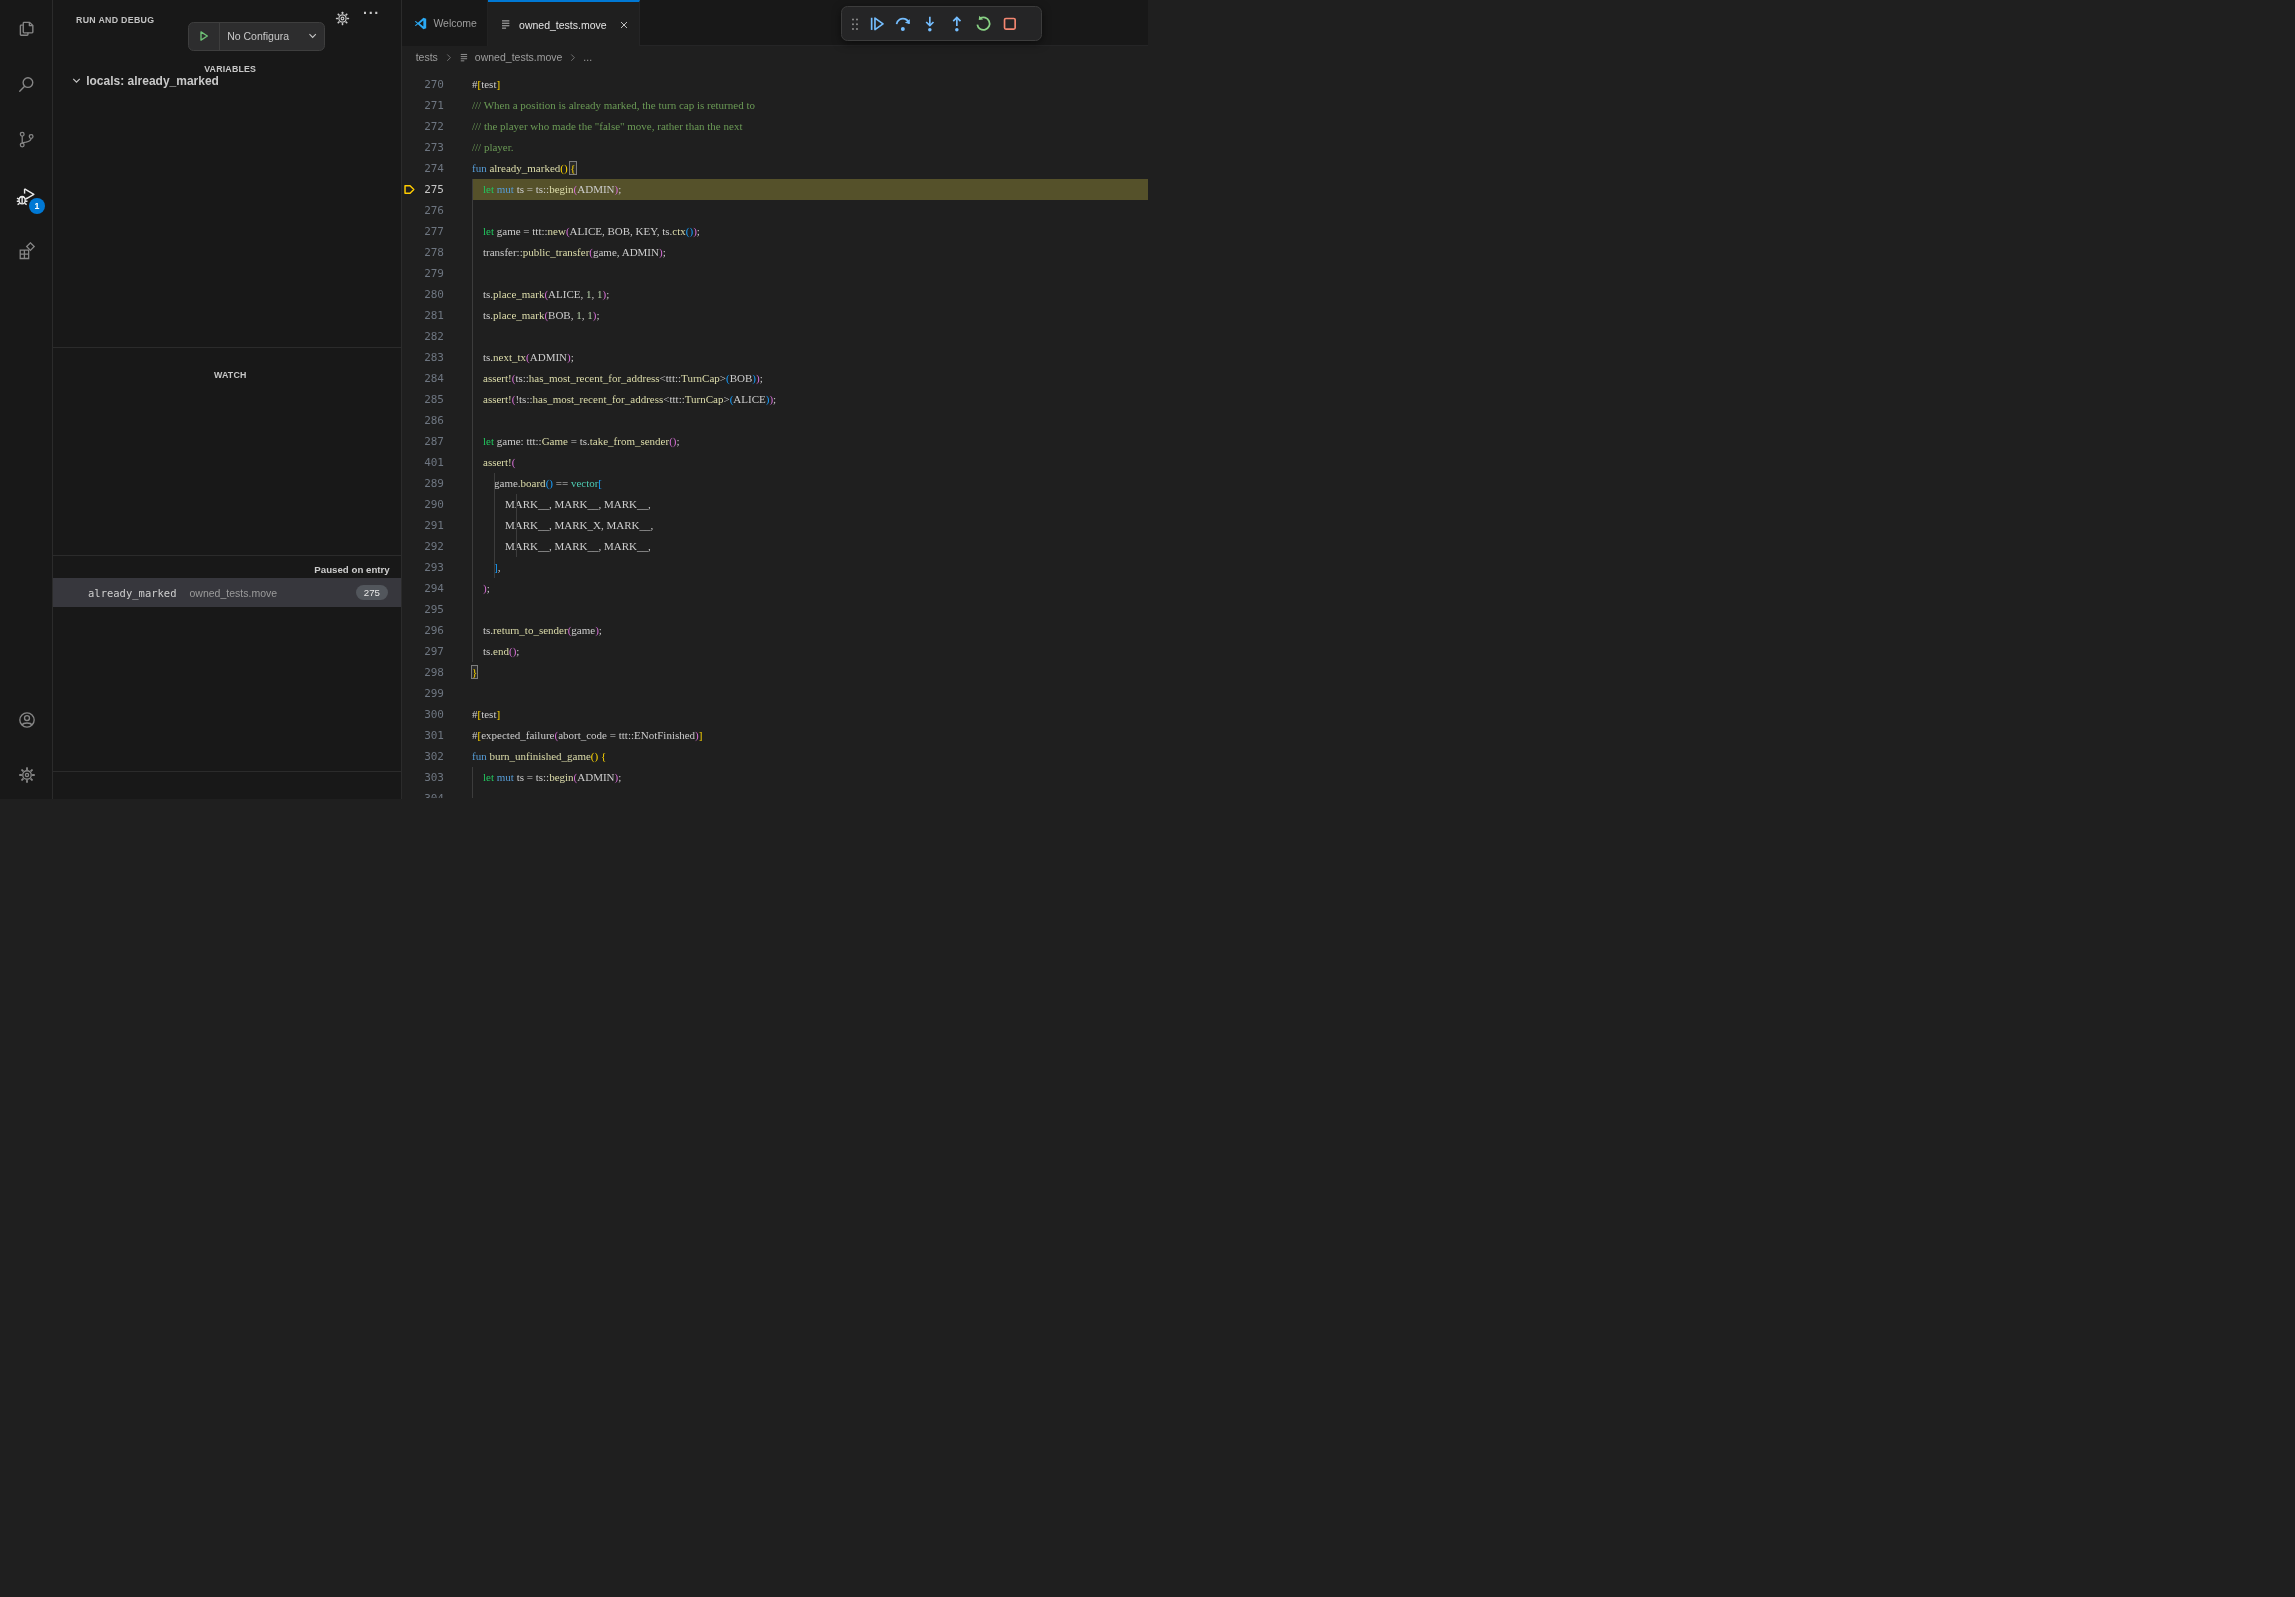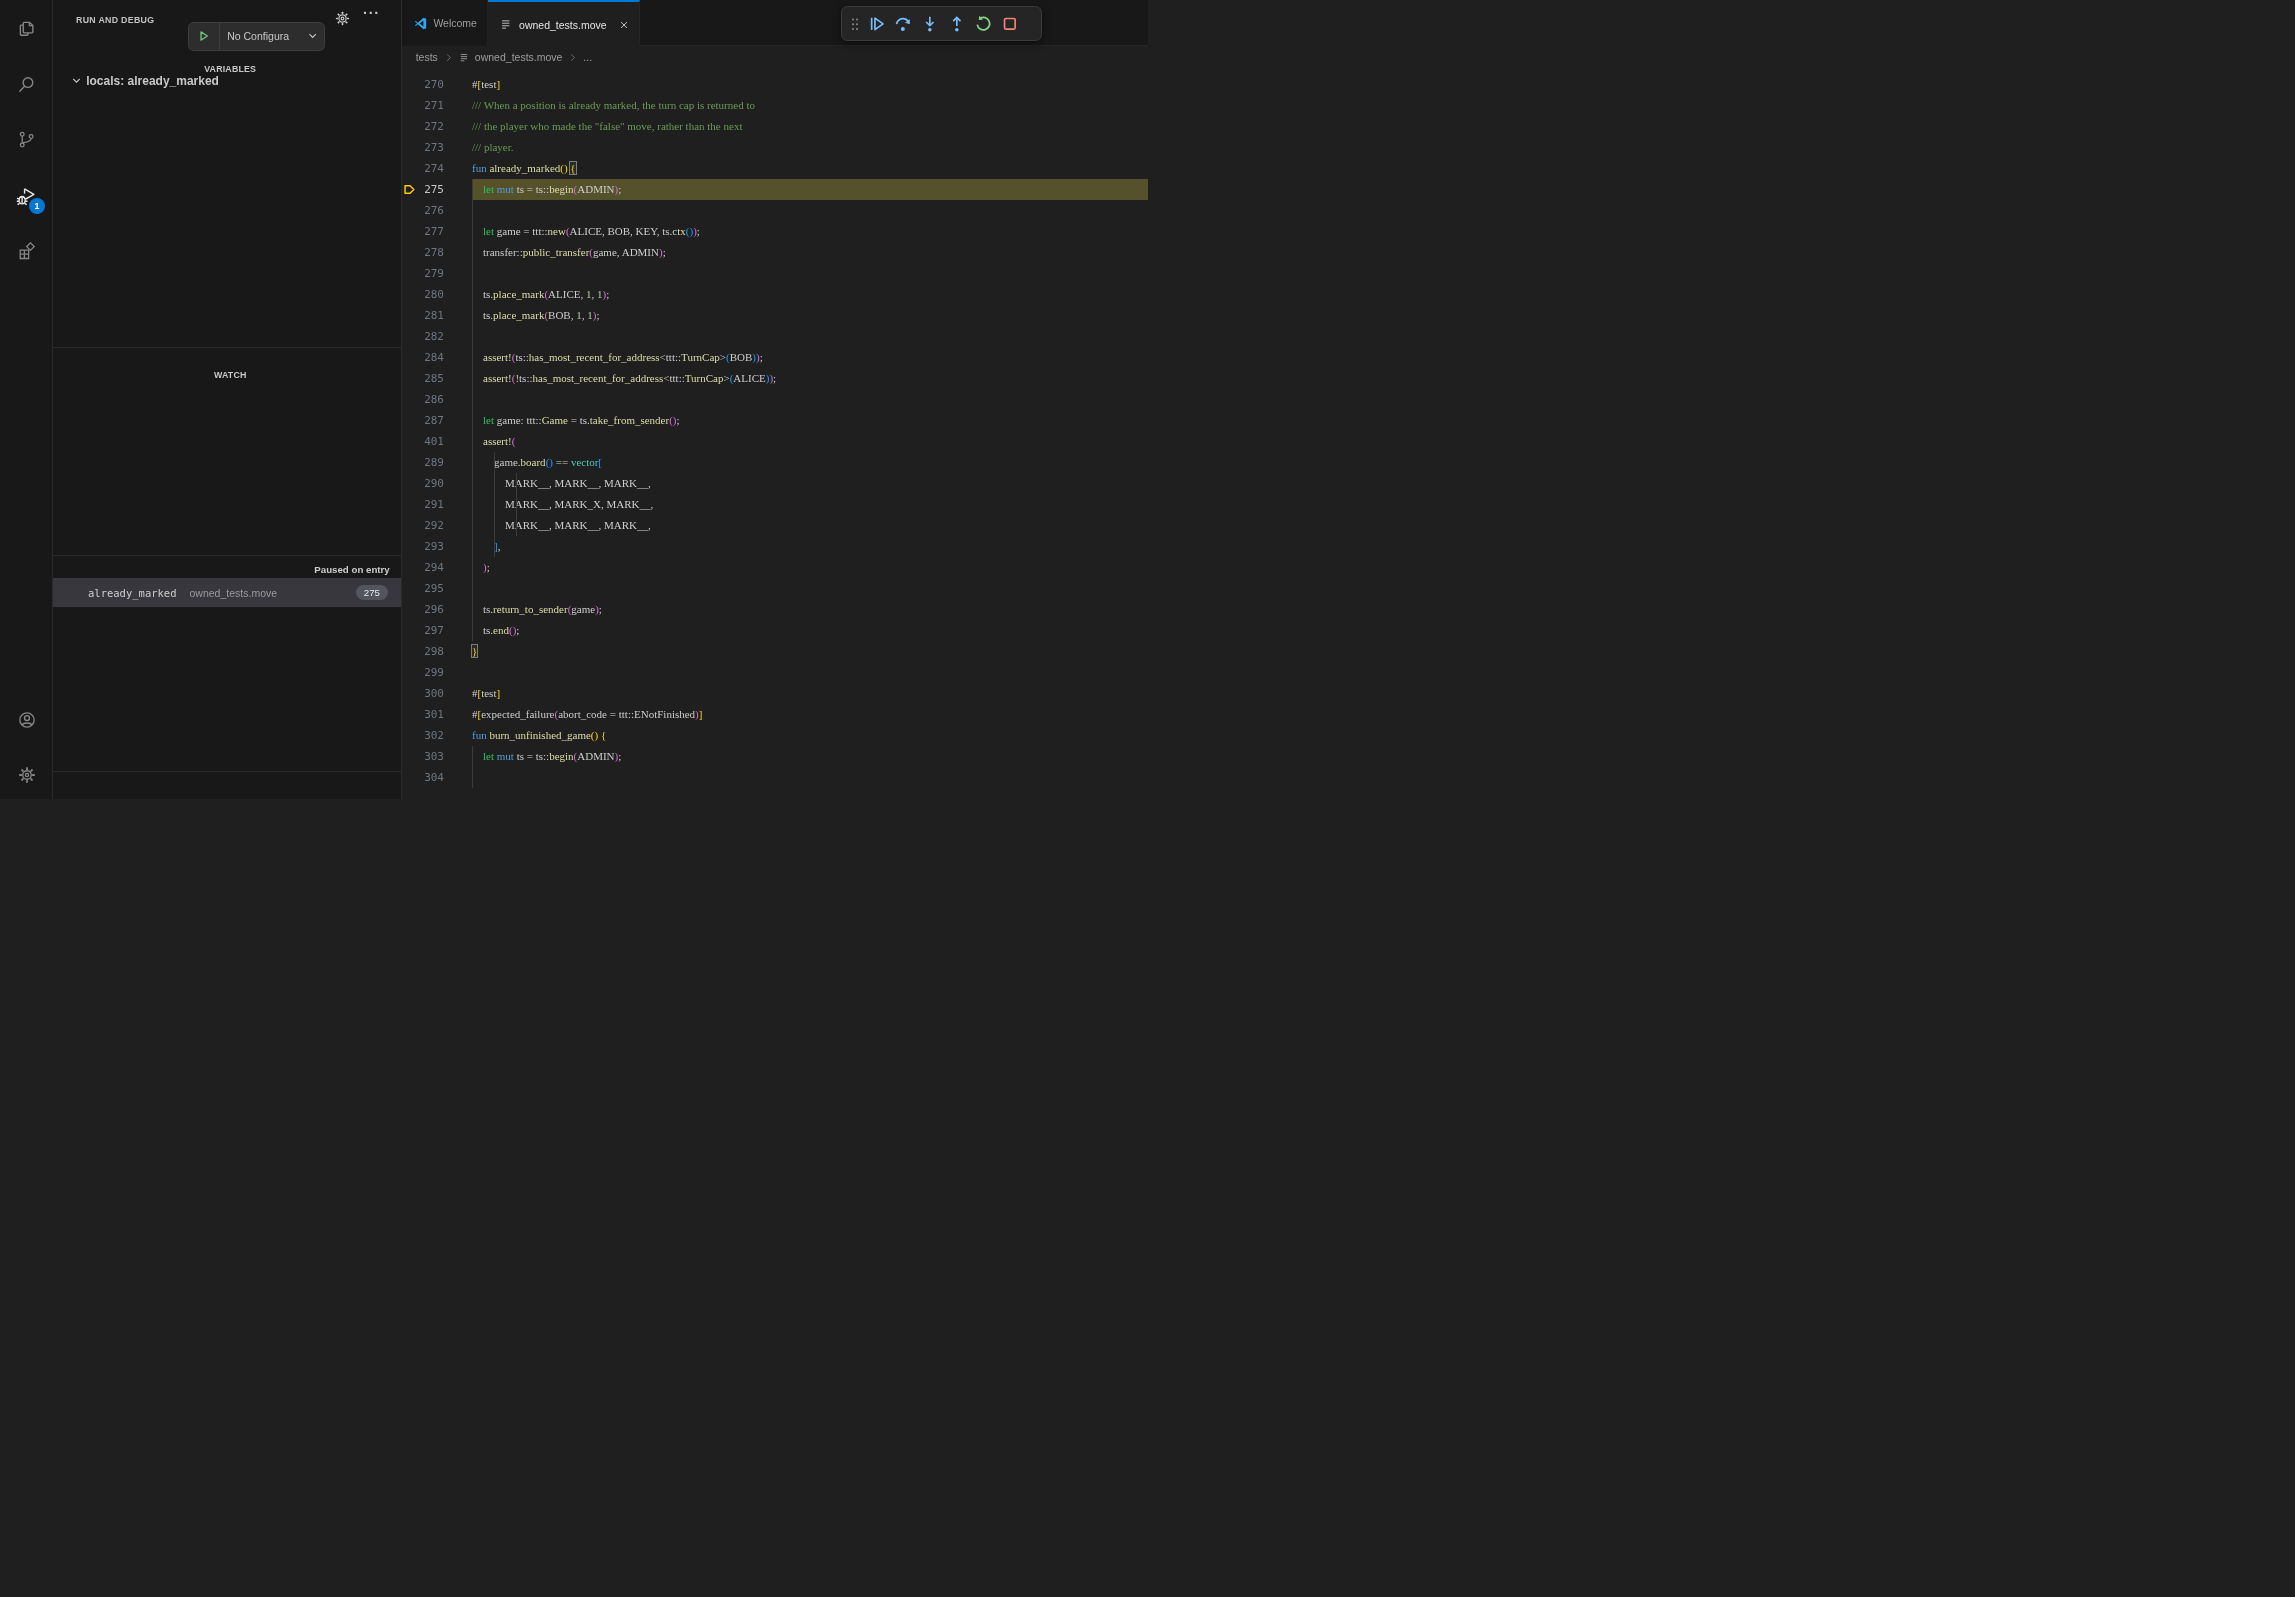--- a/index.html
+++ b/index.html
@@ -276,20 +276,21 @@
         <div class="code-line cur"><div class="gutter"><div class="mark"><svg width="13" height="13" viewBox="0 0 16 16">
                 <path d="M2.5 3.5 h6.2 l4.6 4.5 -4.6 4.5 H2.5 Z" fill="none" stroke="#ffcc00" stroke-width="1.8" stroke-linejoin="round"></path>
               </svg></div><div class="ln ln-cur">275</div></div><div class="content"><span class="guide" style="left: 0ch;"></span><span class="tk-t">    </span><span class="tk-l">let</span><span class="tk-t"> </span><span class="tk-k">mut</span><span class="tk-t"> ts = ts::</span><span class="tk-f">begin</span><span class="tk-2">(</span><span class="tk-t">ADMIN</span><span class="tk-2">)</span><span class="tk-t">;</span></div></div>
         <div class="code-line"><div class="gutter"><div class="mark"></div><div class="ln">276</div></div><div class="content"><span class="guide" style="left: 0ch;"></span></div></div>
         <div class="code-line"><div class="gutter"><div class="mark"></div><div class="ln">277</div></div><div class="content"><span class="guide" style="left: 0ch;"></span><span class="tk-t">    </span><span class="tk-l">let</span><span class="tk-t"> game = ttt::</span><span class="tk-f">new</span><span class="tk-2">(</span><span class="tk-t">ALICE, BOB, KEY, ts.</span><span class="tk-f">ctx</span><span class="tk-3">()</span><span class="tk-2">)</span><span class="tk-t">;</span></div></div>
         <div class="code-line"><div class="gutter"><div class="mark"></div><div class="ln">278</div></div><div class="content"><span class="guide" style="left: 0ch;"></span><span class="tk-t">    transfer::</span><span class="tk-f">public_transfer</span><span class="tk-2">(</span><span class="tk-t">game, ADMIN</span><span class="tk-2">)</span><span class="tk-t">;</span></div></div>
         <div class="code-line"><div class="gutter"><div class="mark"></div><div class="ln">279</div></div><div class="content"><span class="guide" style="left: 0ch;"></span></div></div>
         <div class="code-line"><div class="gutter"><div class="mark"></div><div class="ln">280</div></div><div class="content"><span class="guide" style="left: 0ch;"></span><span class="tk-t">    ts.</span><span class="tk-f">place_mark</span><span class="tk-2">(</span><span class="tk-t">ALICE, </span><span class="tk-n">1</span><span class="tk-t">, </span><span class="tk-n">1</span><span class="tk-2">)</span><span class="tk-t">;</span></div></div>
         <div class="code-line"><div class="gutter"><div class="mark"></div><div class="ln">281</div></div><div class="content"><span class="guide" style="left: 0ch;"></span><span class="tk-t">    ts.</span><span class="tk-f">place_mark</span><span class="tk-2">(</span><span class="tk-t">BOB, </span><span class="tk-n">1</span><span class="tk-t">, </span><span class="tk-n">1</span><span class="tk-2">)</span><span class="tk-t">;</span></div></div>
         <div class="code-line"><div class="gutter"><div class="mark"></div><div class="ln">282</div></div><div class="content"><span class="guide" style="left: 0ch;"></span></div></div>
+        <div class="code-line"><div class="gutter"><div class="mark"></div><div class="ln">283</div></div><div class="content"><span class="guide" style="left: 0ch;"></span><span class="tk-t">    ts.</span><span class="tk-f">next_tx</span><span class="tk-2">(</span><span class="tk-t">ADMIN</span><span class="tk-2">)</span><span class="tk-t">;</span></div></div>
         <div class="code-line"><div class="gutter"><div class="mark"></div><div class="ln">284</div></div><div class="content"><span class="guide" style="left: 0ch;"></span><span class="tk-t">    </span><span class="tk-f">assert!</span><span class="tk-2">(</span><span class="tk-t">ts::</span><span class="tk-f">has_most_recent_for_address</span><span class="tk-t">&lt;ttt::</span><span class="tk-f">TurnCap</span><span class="tk-t">&gt;</span><span class="tk-3">(</span><span class="tk-t">BOB</span><span class="tk-3">)</span><span class="tk-2">)</span><span class="tk-t">;</span></div></div>
         <div class="code-line"><div class="gutter"><div class="mark"></div><div class="ln">285</div></div><div class="content"><span class="guide" style="left: 0ch;"></span><span class="tk-t">    </span><span class="tk-f">assert!</span><span class="tk-2">(</span><span class="tk-t">!ts::</span><span class="tk-f">has_most_recent_for_address</span><span class="tk-t">&lt;ttt::</span><span class="tk-f">TurnCap</span><span class="tk-t">&gt;</span><span class="tk-3">(</span><span class="tk-t">ALICE</span><span class="tk-3">)</span><span class="tk-2">)</span><span class="tk-t">;</span></div></div>
         <div class="code-line"><div class="gutter"><div class="mark"></div><div class="ln">286</div></div><div class="content"><span class="guide" style="left: 0ch;"></span></div></div>
         <div class="code-line"><div class="gutter"><div class="mark"></div><div class="ln">287</div></div><div class="content"><span class="guide" style="left: 0ch;"></span><span class="tk-t">    </span><span class="tk-l">let</span><span class="tk-t"> game: ttt::</span><span class="tk-f">Game</span><span class="tk-t"> = ts.</span><span class="tk-f">take_from_sender</span><span class="tk-2">()</span><span class="tk-t">;</span></div></div>
         <div class="code-line"><div class="gutter"><div class="mark"></div><div class="ln">401</div></div><div class="content"><span class="guide" style="left: 0ch;"></span><span class="tk-t">    </span><span class="tk-f">assert!</span><span class="tk-2">(</span></div></div>
         <div class="code-line"><div class="gutter"><div class="mark"></div><div class="ln">289</div></div><div class="content"><span class="guide" style="left: 0ch;"></span><span class="guide" style="left: 4ch;"></span><span class="tk-t">        game.</span><span class="tk-f">board</span><span class="tk-3">()</span><span class="tk-t"> == </span><span class="tk-v">vector</span><span class="tk-3">[</span></div></div>
         <div class="code-line"><div class="gutter"><div class="mark"></div><div class="ln">290</div></div><div class="content"><span class="guide" style="left: 0ch;"></span><span class="guide" style="left: 4ch;"></span><span class="guide" style="left: 8ch;"></span><span class="tk-t">            MARK__, MARK__, MARK__,</span></div></div>
         <div class="code-line"><div class="gutter"><div class="mark"></div><div class="ln">291</div></div><div class="content"><span class="guide" style="left: 0ch;"></span><span class="guide" style="left: 4ch;"></span><span class="guide" style="left: 8ch;"></span><span class="tk-t">            MARK__, MARK_X, MARK__,</span></div></div>
         <div class="code-line"><div class="gutter"><div class="mark"></div><div class="ln">292</div></div><div class="content"><span class="guide" style="left: 0ch;"></span><span class="guide" style="left: 4ch;"></span><span class="guide" style="left: 8ch;"></span><span class="tk-t">            MARK__, MARK__, MARK__,</span></div></div>
         <div class="code-line"><div class="gutter"><div class="mark"></div><div class="ln">293</div></div><div class="content"><span class="guide" style="left: 0ch;"></span><span class="guide" style="left: 4ch;"></span><span class="tk-t">        </span><span class="tk-3">]</span><span class="tk-t">,</span></div></div>

